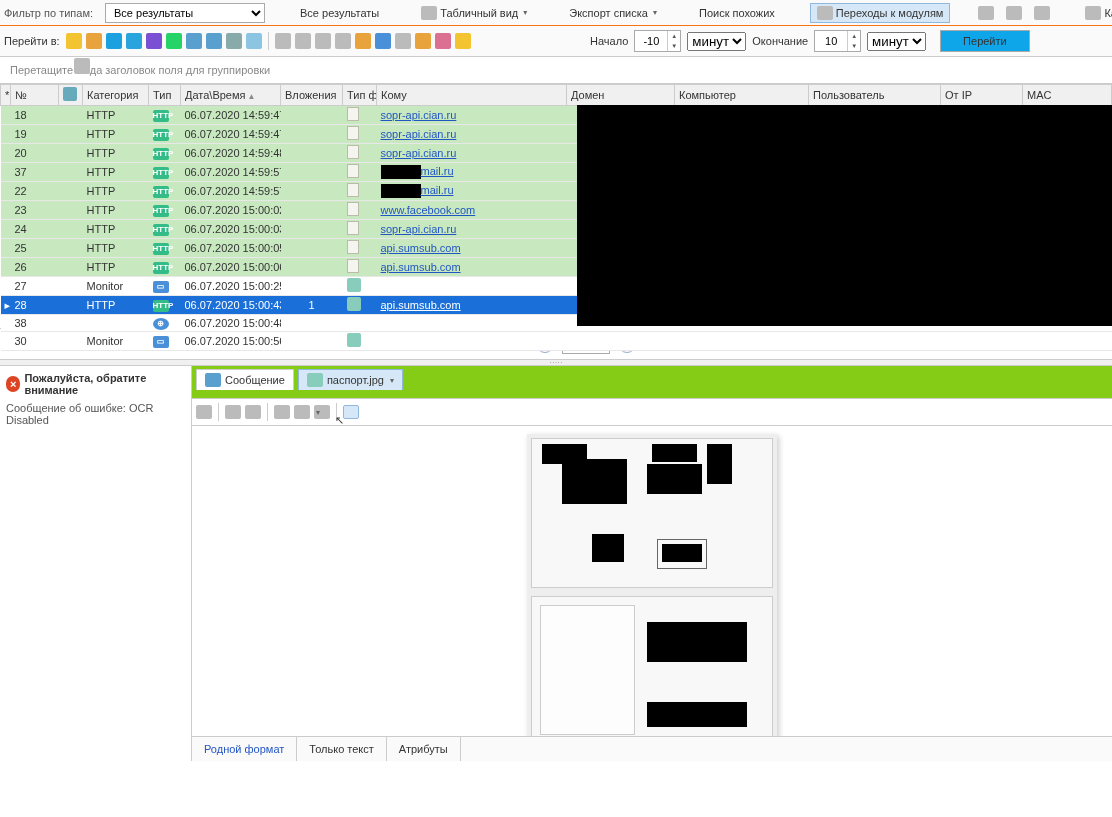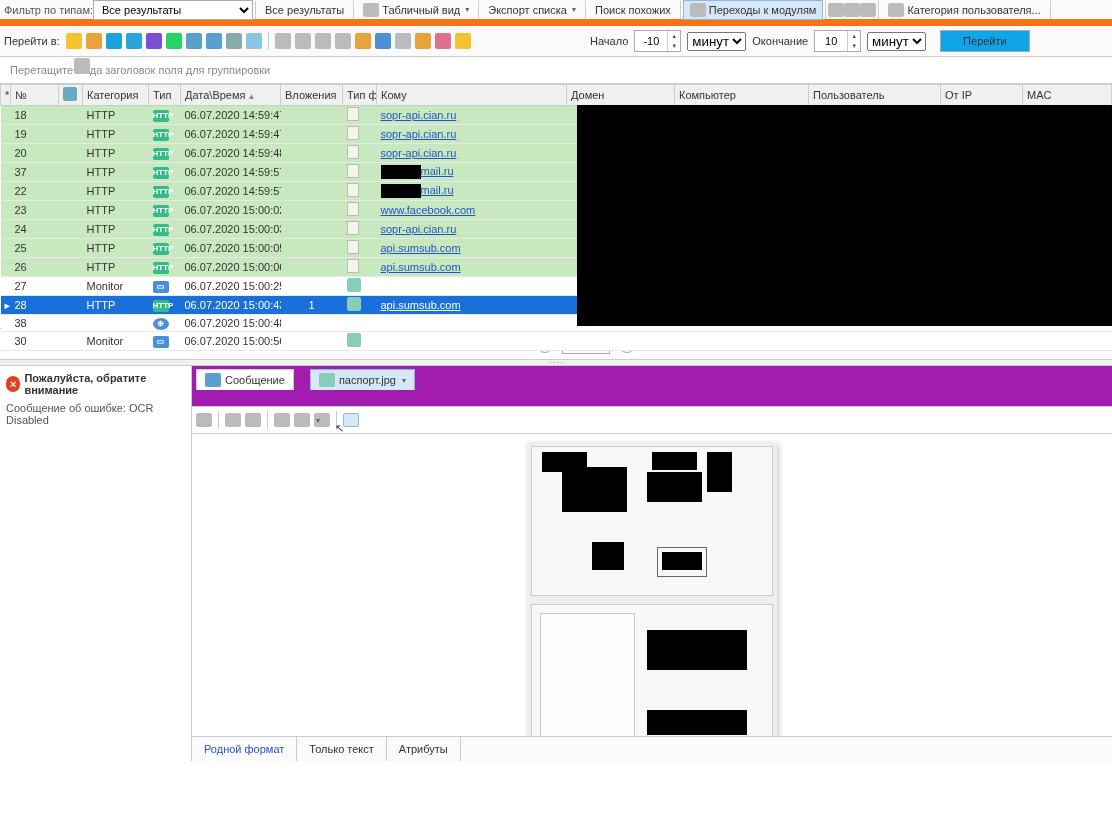--- a/index.html
+++ b/index.html
@@ -1,17 +1,17 @@
 <!DOCTYPE html>
 <html><head>
 <meta charset="utf-8">
 <style>
 html,body{margin:0;padding:0;font-family:"Segoe UI",Tahoma,sans-serif;font-size:11px;color:#333;background:#fff;overflow:hidden}
 *{box-sizing:border-box}
-.toolbar{display:flex;align-items:center;border-bottom:7px solid #f97316;padding:2px 4px;gap:0;background:#fafafa;height:26px}
+.toolbar{display:flex;align-items:center;border-bottom:1px solid #f97316;padding:2px 4px;gap:12px;background:#fafafa;height:26px}
 .toolbar .lbl{color:#555;white-space:nowrap}
 .toolbar select,.toolbar input[type=text]{font-size:11px;border:1px solid #aaa;height:20px;padding:0 4px;background:#fff}
 .toolbar select{min-width:160px}
 .tb-btn{display:inline-flex;align-items:center;gap:3px;padding:2px 6px;cursor:pointer;border:1px solid transparent;white-space:nowrap}
 .tb-btn.active{background:#d6e8f7;border:1px solid #8fb8dc}
 .sep{width:1px;height:18px;background:#ccc;margin:0 2px}
 .icon{display:inline-block;width:16px;height:16px;background:#bbb;border-radius:2px;flex:0 0 16px}
 .icon.sm{width:14px;height:14px}
 .drop::after{content:"▾";font-size:8px;margin-left:2px;color:#666}
 .toolbar2{display:flex;align-items:center;border-bottom:1px solid #ccc;padding:4px;gap:4px;background:#fafafa}
@@ -36,21 +36,21 @@
 .pager{display:flex;justify-content:center;align-items:center;gap:8px;padding:5px;border-bottom:1px solid #ccc}
 .pager .nav{width:18px;height:18px;border:1px solid #9ac;border-radius:9px;display:flex;align-items:center;justify-content:center;color:#2256c3;cursor:pointer;font-size:10px}
 .pager input{width:48px;height:20px;border:1px solid #aaa;text-align:center}
 .splitter{height:6px;background:#f0f0f0;border-bottom:1px solid #ccc;text-align:center;font-size:8px;color:#999;line-height:6px}
 .bottom{display:flex;height:395px}
 .err-pane{width:192px;border-right:1px solid #ccc;padding:6px;flex:0 0 192px}
 .err-title{display:flex;align-items:center;gap:4px;font-weight:bold;margin-bottom:6px}
 .err-icon{width:16px;height:16px;background:#d42;border-radius:8px;color:#fff;font-weight:bold;display:flex;align-items:center;justify-content:center;font-size:11px}
 .err-msg{color:#555}
 .viewer{flex:1;display:flex;flex-direction:column}
-.vtabs{display:flex;border-bottom:1px solid #ccc;background:#a21caf;padding:3px 4px 16px;gap:16px}
+.vtabs{display:flex;border-bottom:1px solid #ccc;background:#84cc16;padding:3px 4px 8px;gap:4px}
 .vtab{display:flex;align-items:center;gap:4px;padding:3px 8px;border:1px solid #ccc;border-bottom:none;background:#fff;cursor:pointer}
 .vtab.active{background:#d6e8f7;border-color:#8fb8dc}
 .vtoolbar{display:flex;gap:4px;padding:4px;border-bottom:1px solid #ccc;align-items:center}
 .preview{flex:1;display:flex;justify-content:center;align-items:flex-start;padding:8px;overflow:auto}
 .doc{width:250px;background:#eee;padding:4px;display:flex;flex-direction:column;gap:8px;box-shadow:2px 2px 6px rgba(0,0,0,.2)}
 .page{background:#f8f8f8;border:1px solid #ccc;height:150px;position:relative}
 .redact{position:absolute;background:#000}
 .btabs{display:flex;border-top:1px solid #ccc;background:#fafafa}
 .btab{padding:6px 12px;border-right:1px solid #ccc;cursor:pointer}
 .btab.active{color:#2256c3}

